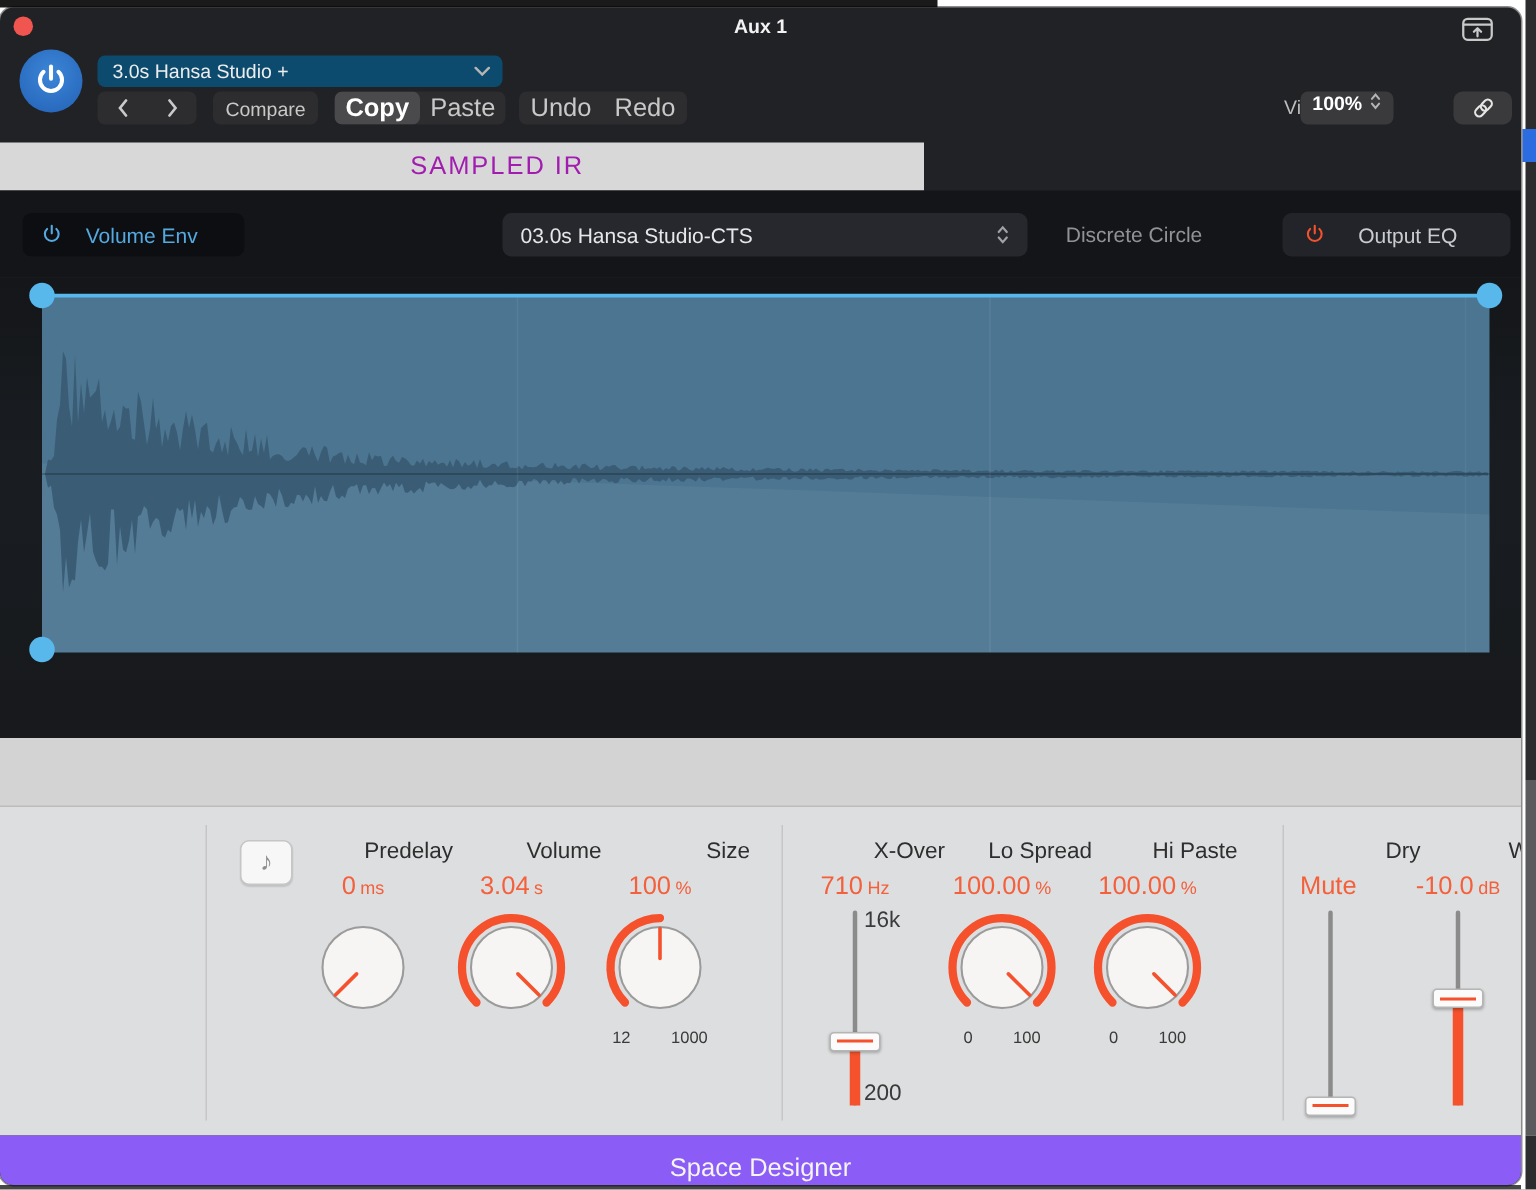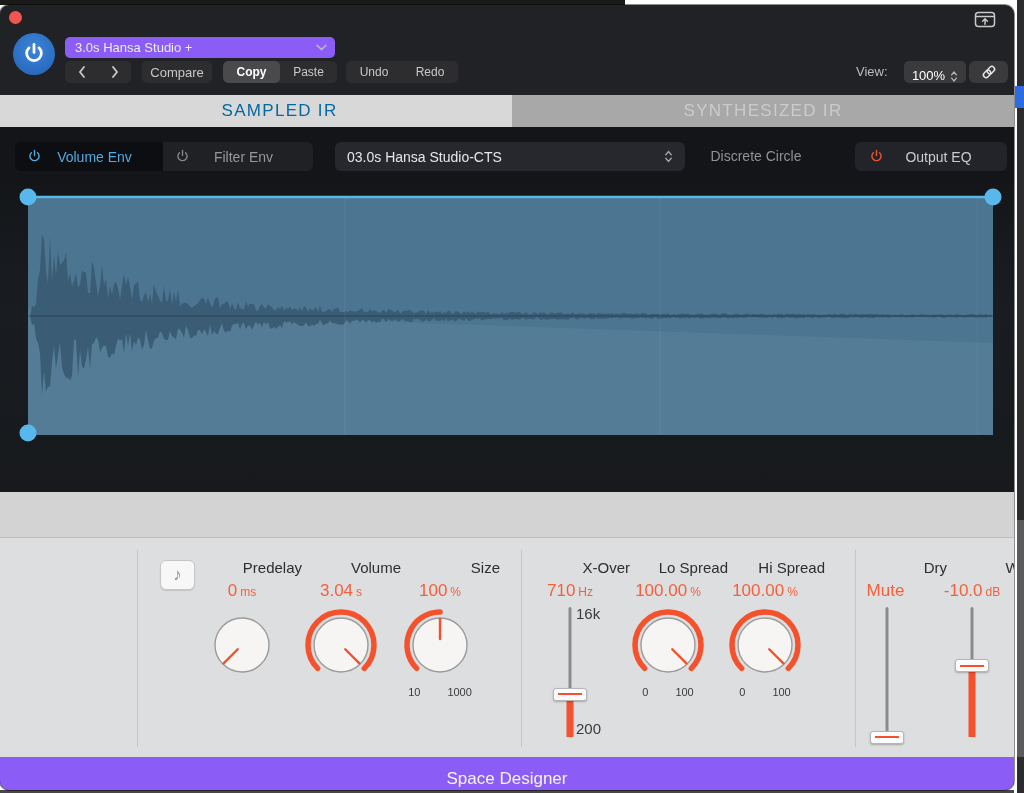--- a/index.html
+++ b/index.html
@@ -24,42 +24,42 @@
   #titlebar { left:0; top:0; width:100%; height:25px; }
   .win-title { left:0; top:5px; width:100%; text-align:center; color:#f2f2f2;
                font-size:13px; font-weight:bold; }
   .close-dot { left:9px; top:6px; width:13px; height:13px; border-radius:50%; background:#f0564f; }
   .popup-btn { left:974px; top:6px; width:22px; height:17px; }
 
   #header { left:0; top:25px; width:100%; height:65px; }
   .pwr-main { left:13px; top:3px; width:42px; height:42px; border-radius:50%;
               background:radial-gradient(circle at 50% 38%, #3c86d8, #2a6cc0 70%, #2463b2);
               display:flex; align-items:center; justify-content:center; cursor:pointer; }
-  .preset-dd { left:65px; top:7px; width:270px; height:21px; background:#8b5cf6; border-radius:5px;
+  .preset-dd { left:65px; top:7px; width:270px; height:21px; background:#0c4a6e; border-radius:5px;
                display:flex; align-items:center; padding:0 8px 0 10px; color:#ededed; font-size:13px; }
   .preset-dd .grow { flex:1; }
   .hbtn { position:absolute; top:31px; height:22px; background:#2d2d2f; border-radius:5px;
           color:#c8c8c8; font-size:13px; display:flex; align-items:center; justify-content:center; }
   .hgroup { position:absolute; top:31px; height:22px; background:#2d2d2f; border-radius:5px;
             display:flex; overflow:hidden; }
   .hseg { height:100%; display:flex; align-items:center; justify-content:center;
-          color:#c8c8c8; font-size:12px; }
+          color:#c8c8c8; font-size:17px; }
   .hseg.sel { background:#4a4a4c; color:#ffffff; font-weight:600; border-radius:5px; }
   .view-label { left:856px; top:34px; color:#bdbdbd; font-size:13px; }
-  .view-dd { left:904px; top:31px; width:62px; height:22px; background:#3a3a3c; border-radius:5px;
-             display:flex; align-items:flex-end; justify-content:center; gap:5px;
-             color:#ffffff; font-size:13px; font-weight:400; }
+  .view-dd { left:867px; top:31px; width:62px; height:22px; background:#3a3a3c; border-radius:5px;
+             display:flex; align-items:flex-start; justify-content:center; gap:5px;
+             color:#ffffff; font-size:13px; font-weight:700; }
   .link-btn { left:969px; top:31px; width:39px; height:22px; background:#3a3a3c; border-radius:6px;
               display:flex; align-items:center; justify-content:center; }
 
   
   #tabs { left:0; top:90px; width:100%; height:32px; display:flex; }
   .tab { height:100%; display:flex; align-items:center; justify-content:center;
          font-size:17px; letter-spacing:1.3px; cursor:pointer; }
-  .tab-sampled { width:512px; background:#d8d8d8; color:#0369a1;padding-left:47px; }
+  .tab-sampled { width:616px; background:#d8d8d8; color:#a21caf;padding-left:47px; }
   .tab-synth   { flex:1; background:#a8a8a8; color:#cbcbcb; }
 
   
   #irrow { left:0; top:122px; width:100%; height:58px; background:#141518; }
   .env-group { left:15px; top:15px; height:29px; display:flex; border-radius:6px; overflow:hidden; }
   .env-seg { height:100%; display:flex; align-items:center; font-size:14px; padding:0 0 0 12px; }
   .env-seg .seg-lab { flex:1; text-align:center; padding-right:16px; }
   .seg-vol { width:148px; background:#0d0e12; color:#54a9e0; }
   .seg-fil { width:150px; background:#1f2125; color:#95989b; }
   .ir-select { left:335px; top:15px; width:350px; height:29px; background:#26282d; border-radius:6px;
@@ -132,20 +132,21 @@
   <div class="abs strip-right-a"></div>
   <div class="abs strip-right-b"></div>
   <div class="abs strip-right-c"></div>
   <div class="abs strip-blue"></div>
   <div class="abs strip-bottom"></div>
 
   <div class="abs" id="win">
 
     <div class="abs" id="titlebar">
       <div class="abs close-dot"></div>
+      <div class="abs win-title">Aux 1</div>
       <div class="abs popup-btn">
         <svg class="icon" width="22" height="17" viewBox="0 0 22 17" fill="none" stroke="#c9c9c9" stroke-width="1.5">
           <rect x="1.5" y="1.5" width="19" height="14" rx="3"></rect>
           <line x1="1.5" y1="5.4" x2="20.5" y2="5.4"></line>
           <path d="M11 13.2 V8.2 M8.6 10.2 L11 7.8 L13.4 10.2" stroke-linecap="round" stroke-linejoin="round"></path>
         </svg>
       </div>
     </div>
 
     <div class="abs" id="header">
@@ -202,38 +203,30 @@
           <g transform="rotate(-45 10 10)">
             <rect x="2.5" y="7" width="9" height="6" rx="3"></rect>
             <rect x="8.5" y="7" width="9" height="6" rx="3"></rect>
           </g>
         </svg>
       </div>
     </div>
 
     <div class="abs" id="tabs">
       <div class="tab tab-sampled">SAMPLED IR</div>
-      <div class="tab tab-synth">SYNTHESIZED IR</div>
     </div>
 
     <div class="abs" id="irrow">
       <div class="abs env-group">
         <div class="env-seg seg-vol">
           <svg class="icon" width="15" height="15" viewBox="0 0 16 16" fill="none" stroke="#54a9e0" stroke-width="1.5" stroke-linecap="round">
             <path d="M8 1.6 V7"></path>
               <path d="M4.7 3.9 a4.9 4.9 0 1 0 6.6 0"></path>
           </svg>
           <span class="seg-lab">Volume Env</span>
-        </div>
-        <div class="env-seg seg-fil">
-          <svg class="icon" width="15" height="15" viewBox="0 0 16 16" fill="none" stroke="#85888b" stroke-width="1.5" stroke-linecap="round">
-            <path d="M8 1.6 V7"></path>
-              <path d="M4.7 3.9 a4.9 4.9 0 1 0 6.6 0"></path>
-          </svg>
-          <span class="seg-lab">Filter Env</span>
         </div>
       </div>
 
       <div class="abs ir-select">
         <span>03.0s Hansa Studio-CTS</span>
         <span class="grow"></span>
         <svg class="icon" width="9" height="15" viewBox="0 0 10 16" fill="none" stroke="#a0a3a6" stroke-width="1.6" stroke-linecap="round">
           <path d="M2 6 L5 2.5 L8 6"></path>
             <path d="M2 10 L5 13.5 L8 10"></path>
         </svg>
@@ -327,21 +320,21 @@
 
       <div class="col" style="left:440px;">
         <div class="k-label">Size</div>
         <div class="k-value"><span>100</span><span class="unit">%</span></div>
         <svg class="knob" width="80" height="80">
             <path d="M 16.66547622084393 63.334523779156065 A 33 33 0 0 1 40 7" fill="none" stroke="#f4512c" stroke-width="5.5" stroke-linecap="round"></path>
             <circle cx="40" cy="40" r="27" fill="#f6f5f3" stroke="#9b9b9b" stroke-width="1.4"></circle>
             <line x1="40" y1="34" x2="40" y2="14" stroke="#f4512c" stroke-width="2.4" stroke-linecap="round"></line>
           </svg>
         <div class="scale">
-          <span>10</span>
+          <span>12</span>
             <span>1000</span>
         </div>
       </div>
 
       <div class="col" style="left:570px;">
         <div class="k-label">X-Over</div>
         <div class="k-value"><span>710</span><span class="unit">Hz</span></div>
         <div class="vslider">
           <div class="track"></div>
             <div class="sfill" style="height: 42.9px;"></div>
@@ -361,21 +354,21 @@
             <circle cx="40" cy="40" r="27" fill="#f6f5f3" stroke="#9b9b9b" stroke-width="1.4"></circle>
             <line x1="44.242640687119284" y1="44.242640687119284" x2="58.38477631085024" y2="58.384776310850235" stroke="#f4512c" stroke-width="2.4" stroke-linecap="round"></line>
           </svg>
         <div class="scale">
           <span>0</span>
             <span>100</span>
         </div>
       </div>
 
       <div class="col" style="left:765px;">
-        <div class="k-label">Hi Spread</div>
+        <div class="k-label">Hi Paste</div>
         <div class="k-value"><span>100.00</span><span class="unit">%</span></div>
         <svg class="knob" width="80" height="80">
             <path d="M 16.66547622084393 63.334523779156065 A 33 33 0 1 1 63.33452377915607 63.334523779156065" fill="none" stroke="#f4512c" stroke-width="5.5" stroke-linecap="round"></path>
             <circle cx="40" cy="40" r="27" fill="#f6f5f3" stroke="#9b9b9b" stroke-width="1.4"></circle>
             <line x1="44.242640687119284" y1="44.242640687119284" x2="58.38477631085024" y2="58.384776310850235" stroke="#f4512c" stroke-width="2.4" stroke-linecap="round"></line>
           </svg>
         <div class="scale">
           <span>0</span>
             <span>100</span>
         </div>

